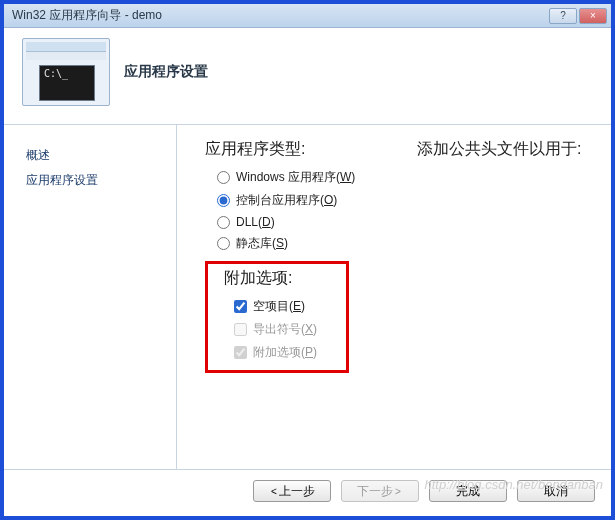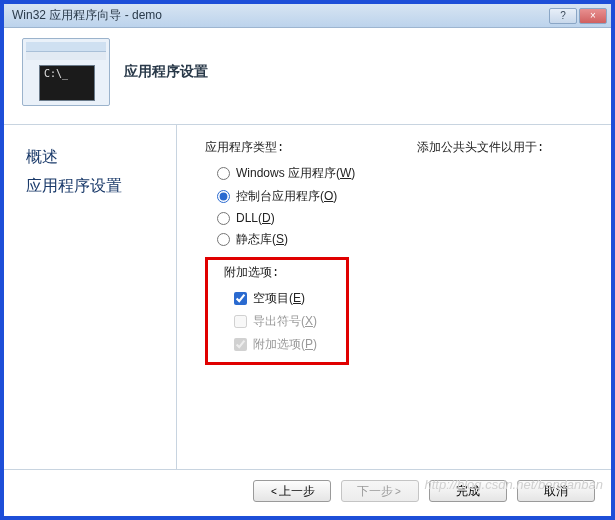--- a/index.html
+++ b/index.html
@@ -13,28 +13,28 @@
   .content { display: flex; flex-direction: column; height: calc(100% - 24px); background: #fff; }
   .header-band { display: flex; align-items: center; padding: 10px 18px 18px 18px; border-bottom: 1px solid #c8d4e0; position: relative; }
   .header-icon { width: 88px; height: 68px; margin-right: 14px; position: relative; }
   .header-icon .frame { width: 100%; height: 100%; border: 1px solid #9bb3cc; background: #eaf1f9; border-radius: 2px; position: relative; }
   .header-icon .topbar { position: absolute; top: 3px; left: 3px; right: 3px; height: 10px; background: #cfe0f1; border-bottom: 1px solid #a9c0d8; }
   .header-icon .toolbar { position: absolute; top: 13px; left: 3px; right: 3px; height: 8px; background: #e2eaf3; }
   .header-icon .console { position: absolute; top: 26px; left: 16px; width: 56px; height: 36px; background: #1b1b1b; border: 1px solid #6a7a8a; color: #e0e0e0; font-family: monospace; font-size: 10px; padding: 2px 4px; }
   .header-title { font-size: 14px; font-weight: bold; color: #2a3a4a; }
   .body { flex: 1; display: flex; }
   .sidebar { width: 172px; padding: 18px 10px 10px 22px; }
-  .sidebar-item { display: block; padding: 4px 0; color: #1a3a6a; font-size: 16px; cursor: pointer; }
+  .sidebar-item { display: block; padding: 4px 0; color: #1a3a6a; font-size: 12px; cursor: pointer; }
   .sidebar-item.selected { font-weight: normal; }
   .divider-right { border-left: 1px solid #c8d4e0; position: relative; width: 1px; }
   .main { flex: 1; padding: 14px 14px 10px 28px; display: flex; }
   .col { display: flex; flex-direction: column; }
   .col.left { width: 200px; }
   .col.right { flex: 1; padding-left: 12px; }
-  .group-label { font-size: 12px; color: #222; margin-bottom: 6px; font-family: Liberation Mono, monospace; }
+  .group-label { font-size: 16px; color: #222; margin-bottom: 6px; }
   .option-row { display: flex; align-items: center; padding: 3px 0 3px 12px; font-size: 12px; color: #222; }
   .option-row.disabled { color: #999; }
   .option-row input { margin-right: 6px; }
   .mnemonic { text-decoration: underline; }
   .highlight-box { border: 3px solid #e00000; padding: 4px 6px 6px 0; margin-top: 6px; width: 144px; }
   .highlight-box .group-label { padding-left: 16px; }
   .highlight-box .option-row { padding-left: 26px; }
   .footer { display: flex; justify-content: flex-end; align-items: center; gap: 10px; padding: 10px 16px 14px 16px; border-top: 1px solid #c8d4e0; }
   .btn { min-width: 78px; height: 22px; background: linear-gradient(to bottom, #fdfdfd, #e5e5e5); border: 1px solid #9a9a9a; border-radius: 3px; font-size: 12px; display: inline-flex; align-items: center; justify-content: center; padding: 0 10px; cursor: pointer; }
   .btn.disabled { color: #999; border-color: #c4c4c4; background: linear-gradient(to bottom, #f6f6f6, #ececec); cursor: default; }

